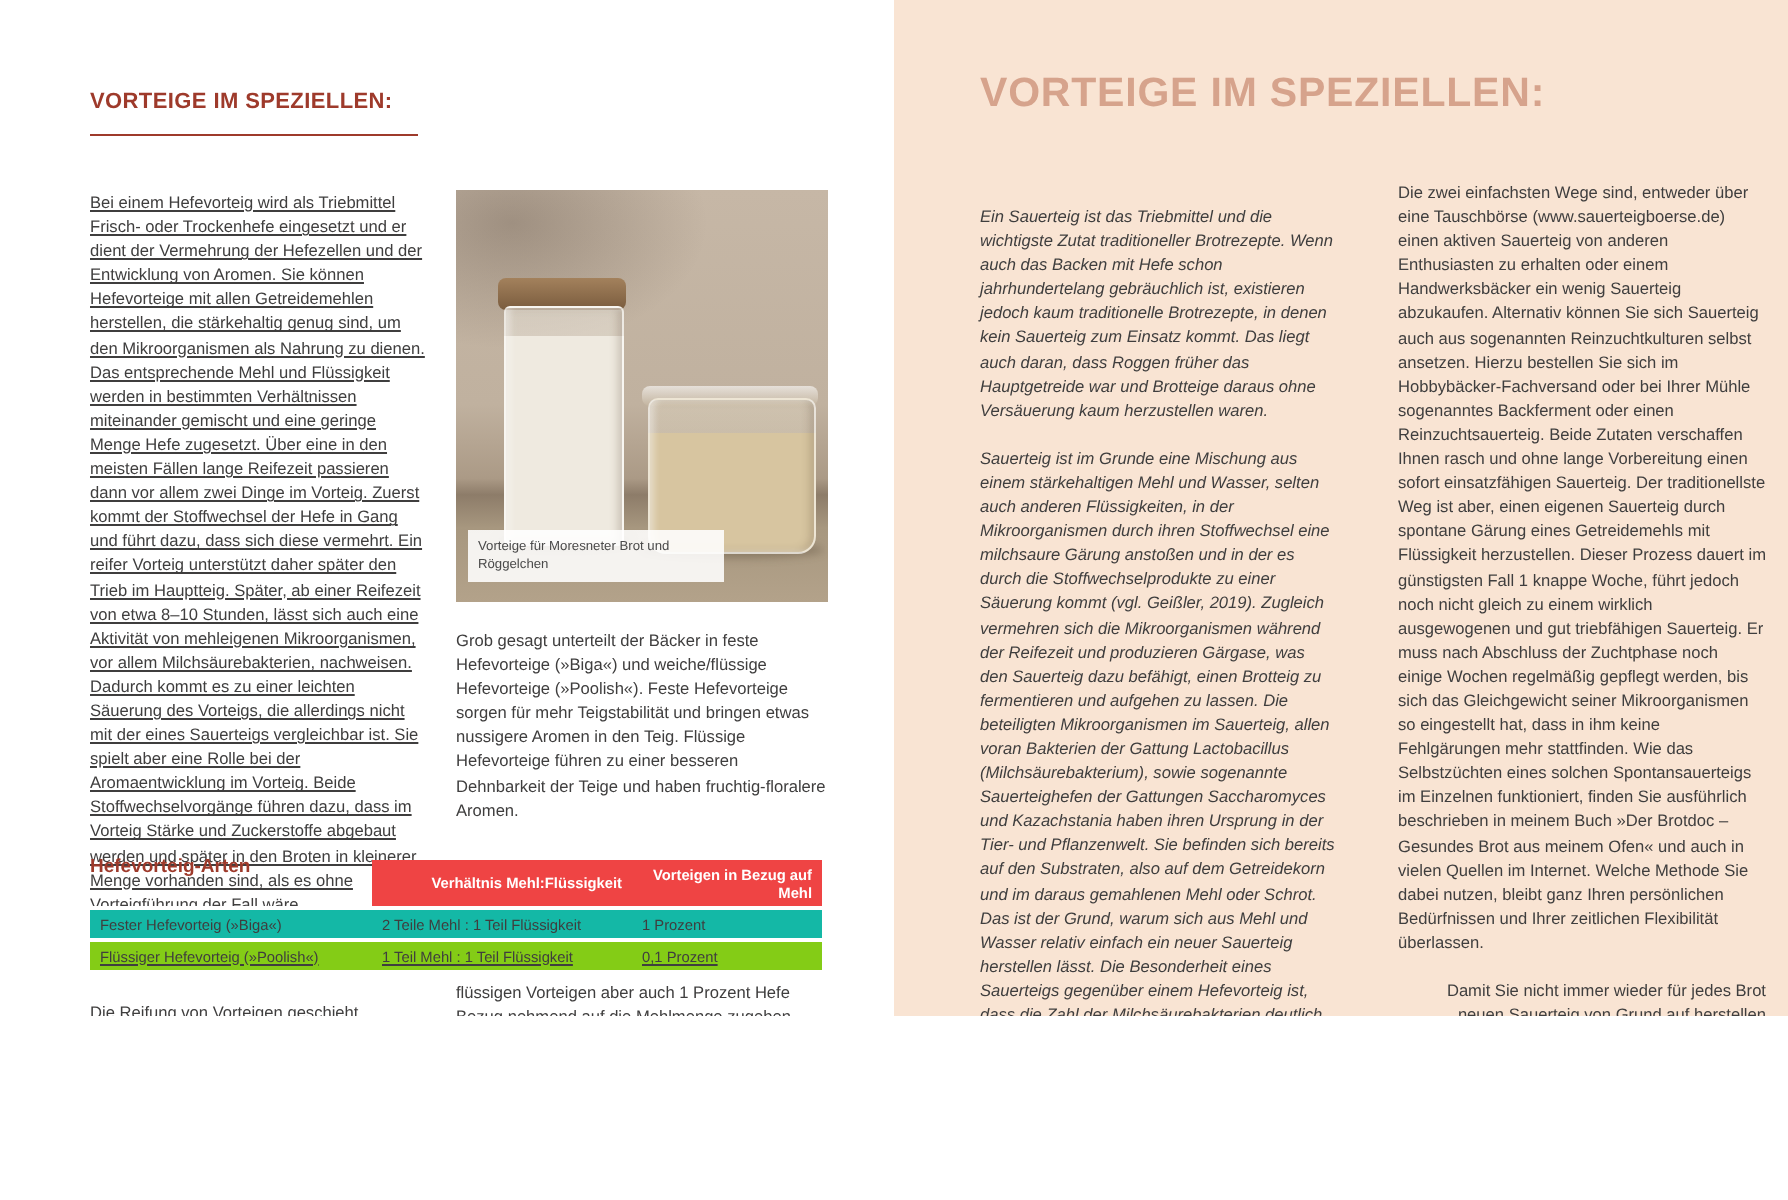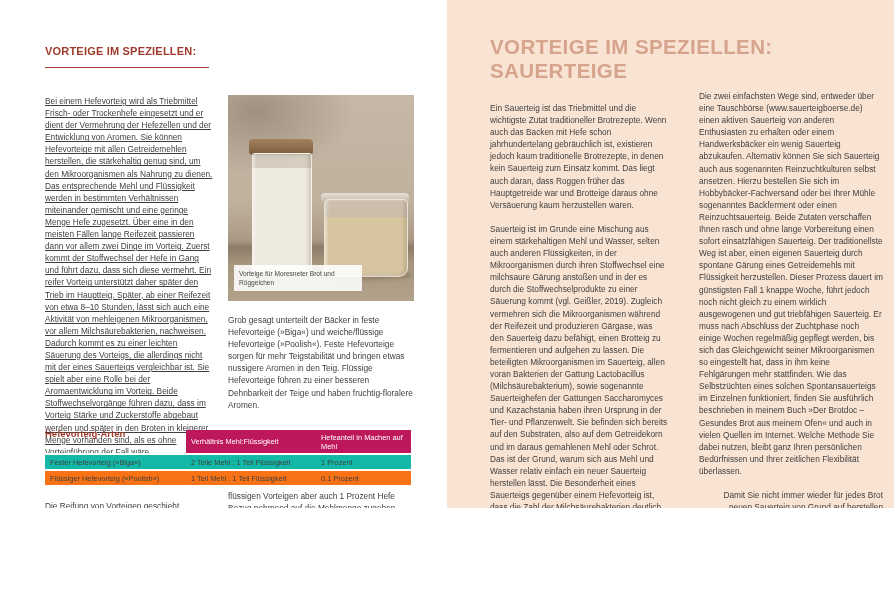--- a/index.html
+++ b/index.html
@@ -12,23 +12,23 @@
 
   
   .lp-heading{left:45px;top:44px;width:164px;color:#9e3a2b;font-weight:bold;
               font-size:11px;line-height:15px;letter-spacing:.2px;
               border-bottom:1.5px solid #9e3a2b;padding-bottom:8px;}
   .lp-col1-intro{left:45px;top:95px;width:168px;text-decoration:underline;}
   .lp-subheading{left:45px;top:428px;font-size:9.5px;font-weight:bold;color:#9e3a2b;}
   .lp-table{left:45px;top:430px;width:366px;border-collapse:collapse;font-size:7.4px;table-layout:fixed;}
   .lp-table th,.lp-table td{padding:2.5px 5px;text-align:left;font-weight:normal;
                             border-bottom:2px solid #ffffff;vertical-align:middle;}
-  .lp-table th.hdr{background:#be185d;color:#ffffff;font-weight:normal;}
+  .lp-table th.hdr{background:#ef4444;color:#ffffff;font-weight:bold;text-align:right;}
   .lp-table tr.r0 td{background:#14b8a6;}
-  .lp-table tr.r1 td{background:#f97316;}
+  .lp-table tr.r1 td{background:#84cc16;text-decoration:underline;}
   .lp-table col.c1{width:141px;} .lp-table col.c2{width:130px;} .lp-table col.c3{width:95px;}
   .lp-col1-bottom{left:45px;top:500px;width:168px;}
   .lp-col2-bottom{left:228px;top:490px;width:186px;}
   .lp-col2-para{left:228px;top:314px;width:186px;}
   .pagenum{font-size:8.5px;font-weight:bold;color:#4a4a4a;}
   .lp-pagenum{left:18px;top:580px;}
 
   
   .photo{left:228px;top:95px;width:186px;height:206px;overflow:hidden;
          background:
@@ -45,21 +45,21 @@
   .jar-right-rim{position:absolute;left:93px;top:98px;width:88px;height:10px;border-radius:4px;
                  background:linear-gradient(180deg,rgba(255,255,255,.6),rgba(200,185,160,.4));}
   .jar-shadow{position:absolute;height:8px;border-radius:50%;background:rgba(60,45,30,.3);filter:blur(2px);}
   .caption-box{position:absolute;left:6px;bottom:10px;width:118px;background:rgba(255,255,255,.88);
                padding:4px 5px;font-size:6.6px;line-height:9.2px;color:#4a4a4a;}
 
   
   .right-page{position:absolute;left:447px;top:0;width:447px;height:600px;background:#f9e4d3;}
   .rp-heading{position:absolute;left:43px;top:35px;width:370px;font-size:20.5px;font-weight:800;
               color:#d6a38c;line-height:23.5px;letter-spacing:.4px;}
-  .rp-col1{position:absolute;left:43px;top:102px;width:178px;}
+  .rp-col1{position:absolute;left:43px;top:102px;width:178px;font-style:italic;}
   .rp-col2{position:absolute;left:232px;top:90px;width:184px;margin-left:20px;}
   .rp-pagenum{position:absolute;left:410px;top:580px;}
 </style>
 </head>
 <body>
 
 <div class="spread">
 
   <div>
 
@@ -86,21 +86,21 @@
     <table class="abs lp-table">
       <colgroup>
           <col class="c1">
           <col class="c2">
           <col class="c3">
         </colgroup>
       <thead>
         <tr>
           <th></th>
           <th class="hdr">Verhältnis Mehl:Flüssigkeit</th>
-          <th class="hdr">Hefeanteil in Machen auf Mehl</th>
+          <th class="hdr">Vorteigen in Bezug auf Mehl</th>
         </tr>
       </thead>
       <tbody>
         <tr class="r0">
           <td>Fester Hefevorteig (»Biga«)</td>
           <td>2 Teile Mehl : 1 Teil Flüssigkeit</td>
           <td>1 Prozent</td>
         </tr>
         <tr class="r1">
           <td>Flüssiger Hefevorteig (»Poolish«)</td>
@@ -113,21 +113,20 @@
     <div class="abs body-text lp-col1-bottom">Die Reifung von Vorteigen geschieht üblicherweise bei Raumtemperatur. Wenn Sie aus praktischen Gründen die Reifezeit von Vorteigen verlängern wollen, dann können Sie diese nach etwa 2 Stunden Reifezeit bei Raumtemperatur auch in den Kühlschrank stellen. Sie sollten dann</div>
     <div class="abs body-text lp-col2-bottom">flüssigen Vorteigen aber auch 1 Prozent Hefe Bezug nehmend auf die Mehlmenge zugeben. Dadurch kann die Vorteigreifung auf bis zu 36 Stunden ausgedehnt werden. Machen Sie sich dies zunutze, wenn die vorgeschlagenen Rezeptzeiten nicht in Ihren Alltag passen.</div>
 
     <div class="abs pagenum lp-pagenum">46</div>
   </div>
 
   <div class="right-page">
 
     <div class="rp-heading">
       <div>VORTEIGE IM SPEZIELLEN:</div>
-      <div>SAUERTEIGE</div>
     </div>
 
     <div class="body-text rp-col1">
       <p>Ein Sauerteig ist das Triebmittel und die wichtigste Zutat traditioneller Brotrezepte. Wenn auch das Backen mit Hefe schon jahrhundertelang gebräuchlich ist, existieren jedoch kaum traditionelle Brotrezepte, in denen kein Sauerteig zum Einsatz kommt. Das liegt auch daran, dass Roggen früher das Hauptgetreide war und Brotteige daraus ohne Versäuerung kaum herzustellen waren.</p>
       <p>Sauerteig ist im Grunde eine Mischung aus einem stärkehaltigen Mehl und Wasser, selten auch anderen Flüssigkeiten, in der Mikroorganismen durch ihren Stoffwechsel eine milchsaure Gärung anstoßen und in der es durch die Stoffwechselprodukte zu einer Säuerung kommt (vgl. Geißler, 2019). Zugleich vermehren sich die Mikroorganismen während der Reifezeit und produzieren Gärgase, was den Sauerteig dazu befähigt, einen Brotteig zu fermentieren und aufgehen zu lassen. Die beteiligten Mikroorganismen im Sauerteig, allen voran Bakterien der Gattung Lactobacillus (Milchsäurebakterium), sowie sogenannte Sauerteighefen der Gattungen Saccharomyces und Kazachstania haben ihren Ursprung in der Tier- und Pflanzenwelt. Sie befinden sich bereits auf den Substraten, also auf dem Getreidekorn und im daraus gemahlenen Mehl oder Schrot. Das ist der Grund, warum sich aus Mehl und Wasser relativ einfach ein neuer Sauerteig herstellen lässt. Die Besonderheit eines Sauerteigs gegenüber einem Hefevorteig ist, dass die Zahl der Milchsäurebakterien deutlich höher ist als die der Hefen. In einem gesunden Sauerteig etwa um den Faktor 100 (vgl. Geißler, 2019).</p>
       <p>Sie haben mehrere Möglichkeiten, an einen aktiven, gut triebfähigen Sauerteig zu kommen.</p>
     </div>
 
     <div class="body-text rp-col2">
       <p>Die zwei einfachsten Wege sind, entweder über eine Tauschbörse (www.sauerteigboerse.de) einen aktiven Sauerteig von anderen Enthusiasten zu erhalten oder einem Handwerksbäcker ein wenig Sauerteig abzukaufen. Alternativ können Sie sich Sauerteig auch aus sogenannten Reinzuchtkulturen selbst ansetzen. Hierzu bestellen Sie sich im Hobbybäcker-Fachversand oder bei Ihrer Mühle sogenanntes Backferment oder einen Reinzuchtsauerteig. Beide Zutaten verschaffen Ihnen rasch und ohne lange Vorbereitung einen sofort einsatzfähigen Sauerteig. Der traditionellste Weg ist aber, einen eigenen Sauerteig durch spontane Gärung eines Getreidemehls mit Flüssigkeit herzustellen. Dieser Prozess dauert im günstigsten Fall 1 knappe Woche, führt jedoch noch nicht gleich zu einem wirklich ausgewogenen und gut triebfähigen Sauerteig. Er muss nach Abschluss der Zuchtphase noch einige Wochen regelmäßig gepflegt werden, bis sich das Gleichgewicht seiner Mikroorganismen so eingestellt hat, dass in ihm keine Fehlgärungen mehr stattfinden. Wie das Selbstzüchten eines solchen Spontansauerteigs im Einzelnen funktioniert, finden Sie ausführlich beschrieben in meinem Buch »Der Brotdoc – Gesundes Brot aus meinem Ofen« und auch in vielen Quellen im Internet. Welche Methode Sie dabei nutzen, bleibt ganz Ihren persönlichen Bedürfnissen und Ihrer zeitlichen Flexibilität überlassen.</p>

